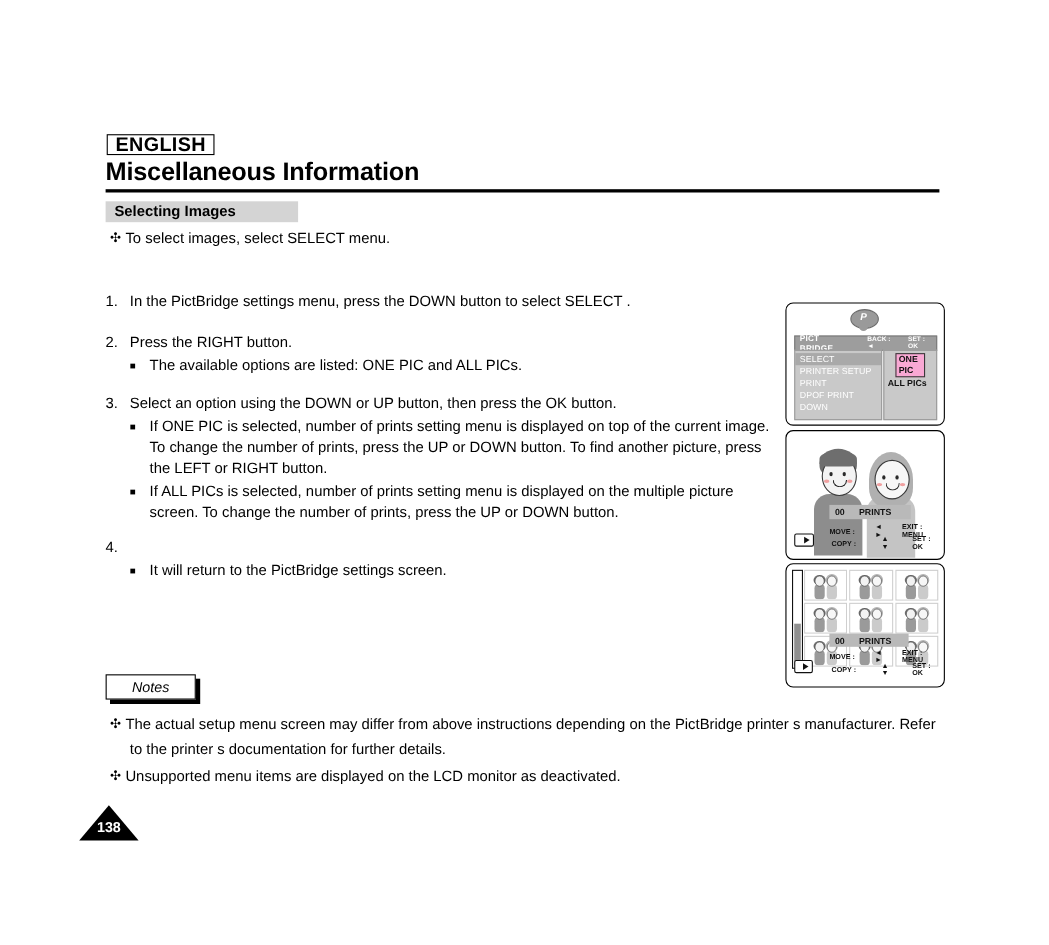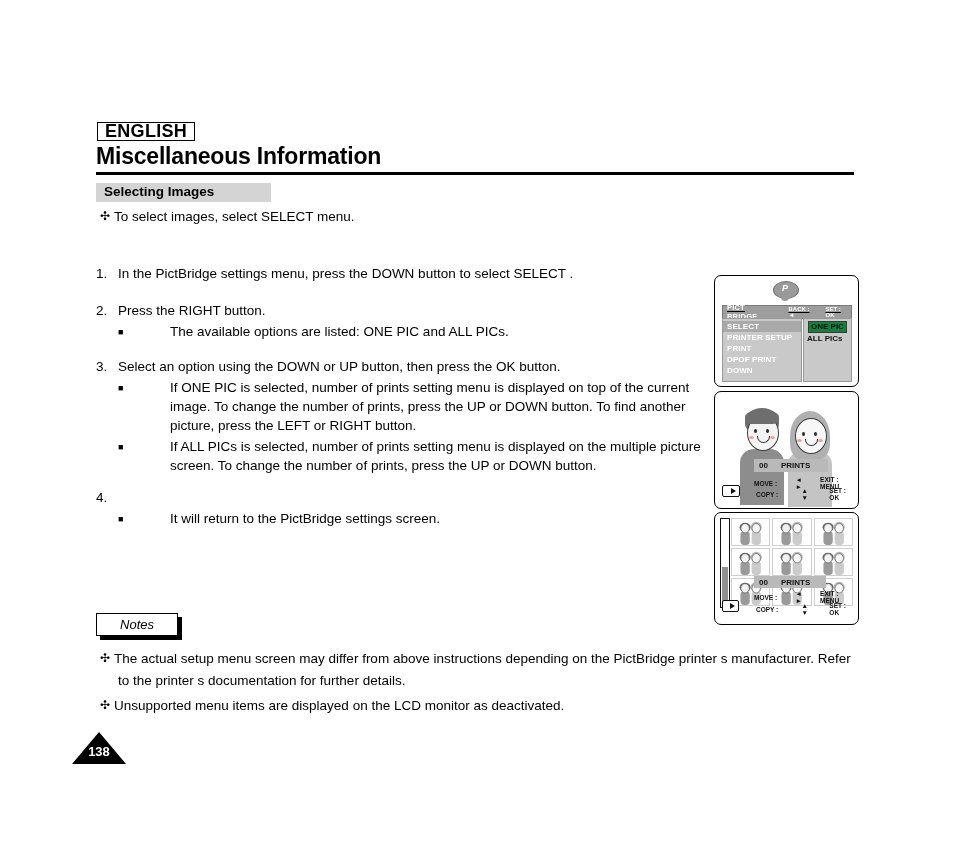--- a/index.html
+++ b/index.html
@@ -107,21 +107,20 @@
     margin-top: 2px;
   }
   .sq {
     flex: 0 0 18px;
     font-size: 9px;
     line-height: 20px;
   }
   .sub-text {
     font-size: 13.5px;
     line-height: 19px;
-    margin-left: 34px;
   }
   #step1 { top: 264px; }
   #step2 { top: 301px; }
   #step3 { top: 357px; width: 615px; }
   #step4 { top: 488px; width: 600px; }
 
   
   #notes-box {
     position: absolute;
     left: 96px;
@@ -214,21 +213,20 @@
     text-align: center;
   }
   #pb-titlebar {
     position: absolute;
     left: 3px; top: 25px;
     width: 128px; height: 12px;
     background: #9d9d9d;
     border: 1px solid #7a7a7a;
     display: flex;
     align-items: center;
-    text-decoration: underline;
   }
   #pb-title {
     color: #fff;
     font-size: 7.5px;
     font-weight: bold;
     margin-left: 4px;
     letter-spacing: 0.2px;
   }
   #pb-back {
     color: #fff;
@@ -246,21 +244,21 @@
     position: absolute;
     left: 3px; top: 38px;
     width: 78px; height: 60px;
     background: #c9c9c9;
     border: 1px solid #9a9a9a;
     padding-top: 2px;
   }
   .pb-item {
     color: #ffffff;
     font-size: 8px;
-    font-weight: bold;
+    font-weight: normal;
     line-height: 11px;
     padding-left: 4px;
     letter-spacing: 0.1px;
   }
   .pb-item.sel { background: #a9a9a9; }
   #pb-options {
     position: absolute;
     left: 84px; top: 38px;
     width: 47px; height: 60px;
     background: #c9c9c9;
@@ -268,23 +266,23 @@
     padding-top: 2px;
   }
   .pb-opt {
     font-size: 8px;
     font-weight: bold;
     line-height: 12px;
     padding-left: 3px;
     color: #111;
   }
   .pb-opt.hl {
-    background: #15803d;
+    background: #f9a8d4;
     border: 1px solid #3a3a3a;
-    margin: 0 4px;
+    margin: 0 10px;
     padding-left: 2px;
     line-height: 10px;
   }
 
   
   #lcd2-inner { position: absolute; inset: 3px; background:#fff; }
   .person { position: absolute; }
   .head { position: absolute; border-radius: 50%; }
   .body-sh { position: absolute; border-radius: 14px 14px 0 0; }
   .hair { position: absolute; border-radius: 50% 50% 40% 40%; }

